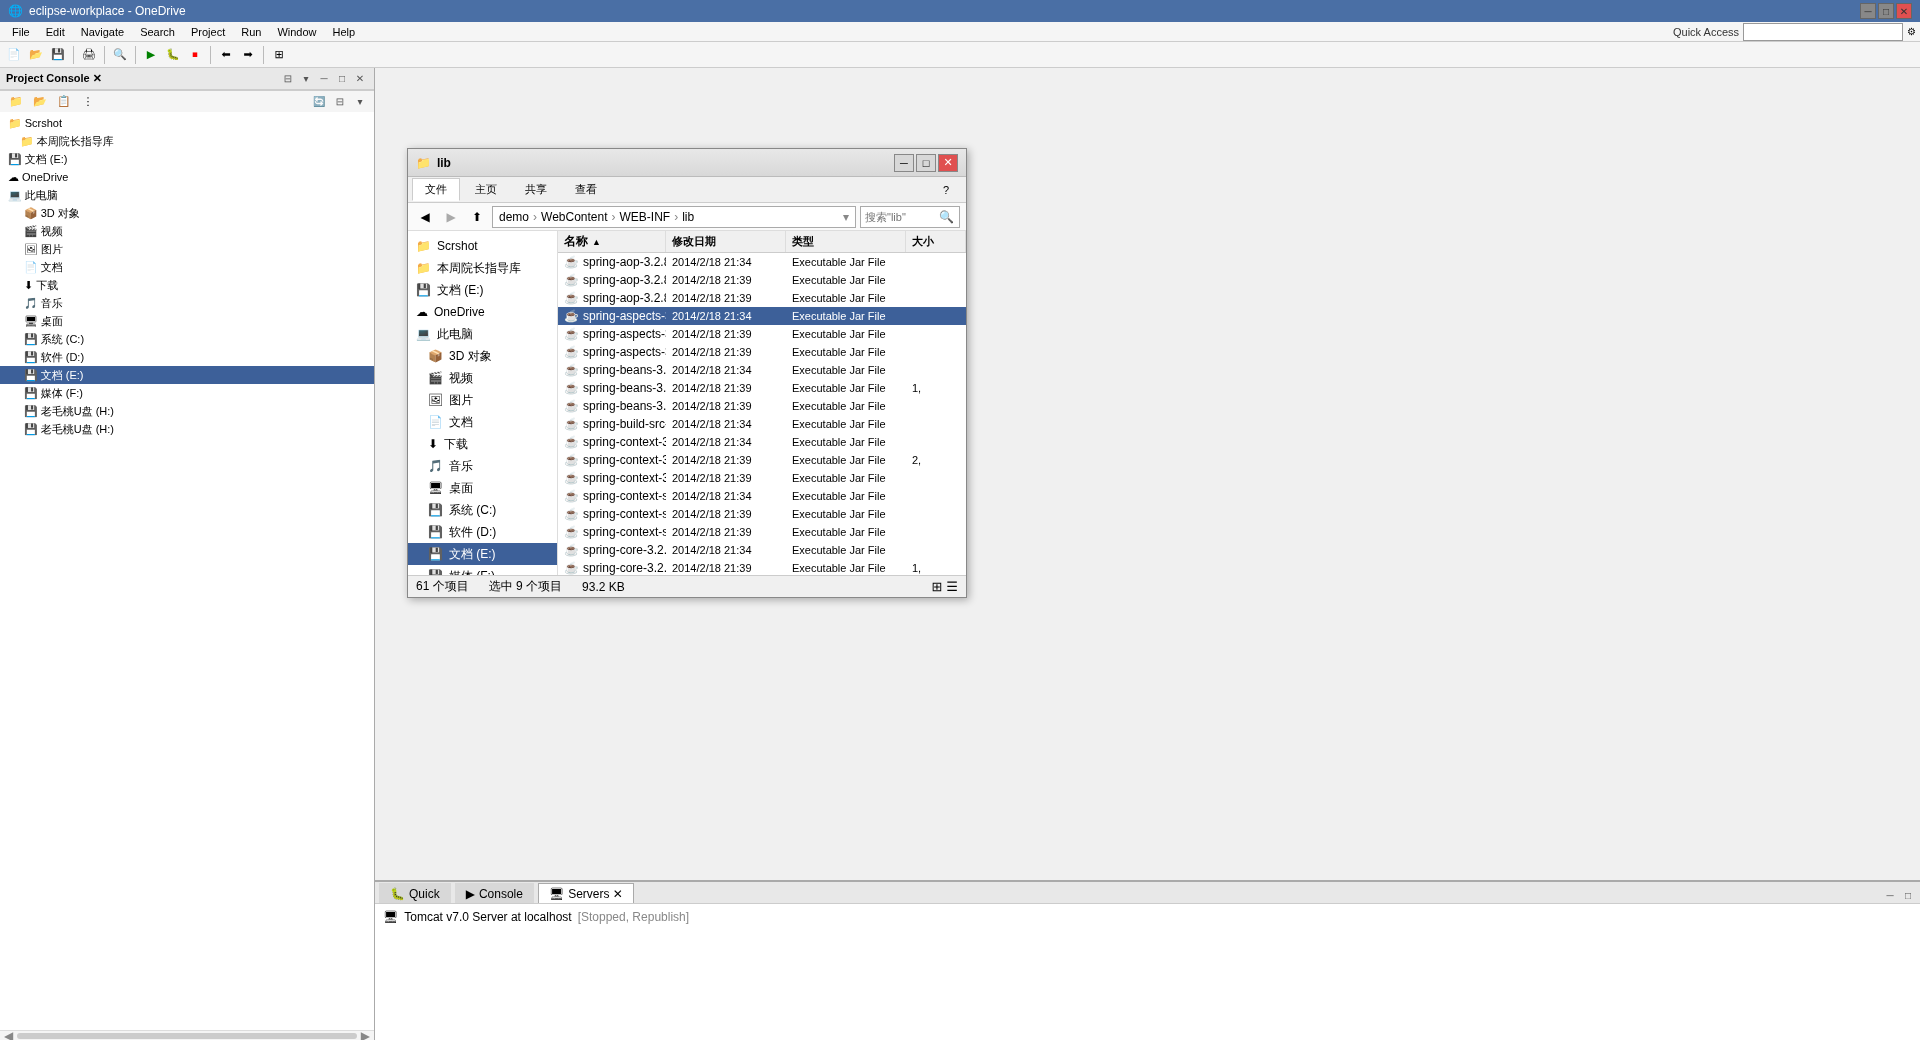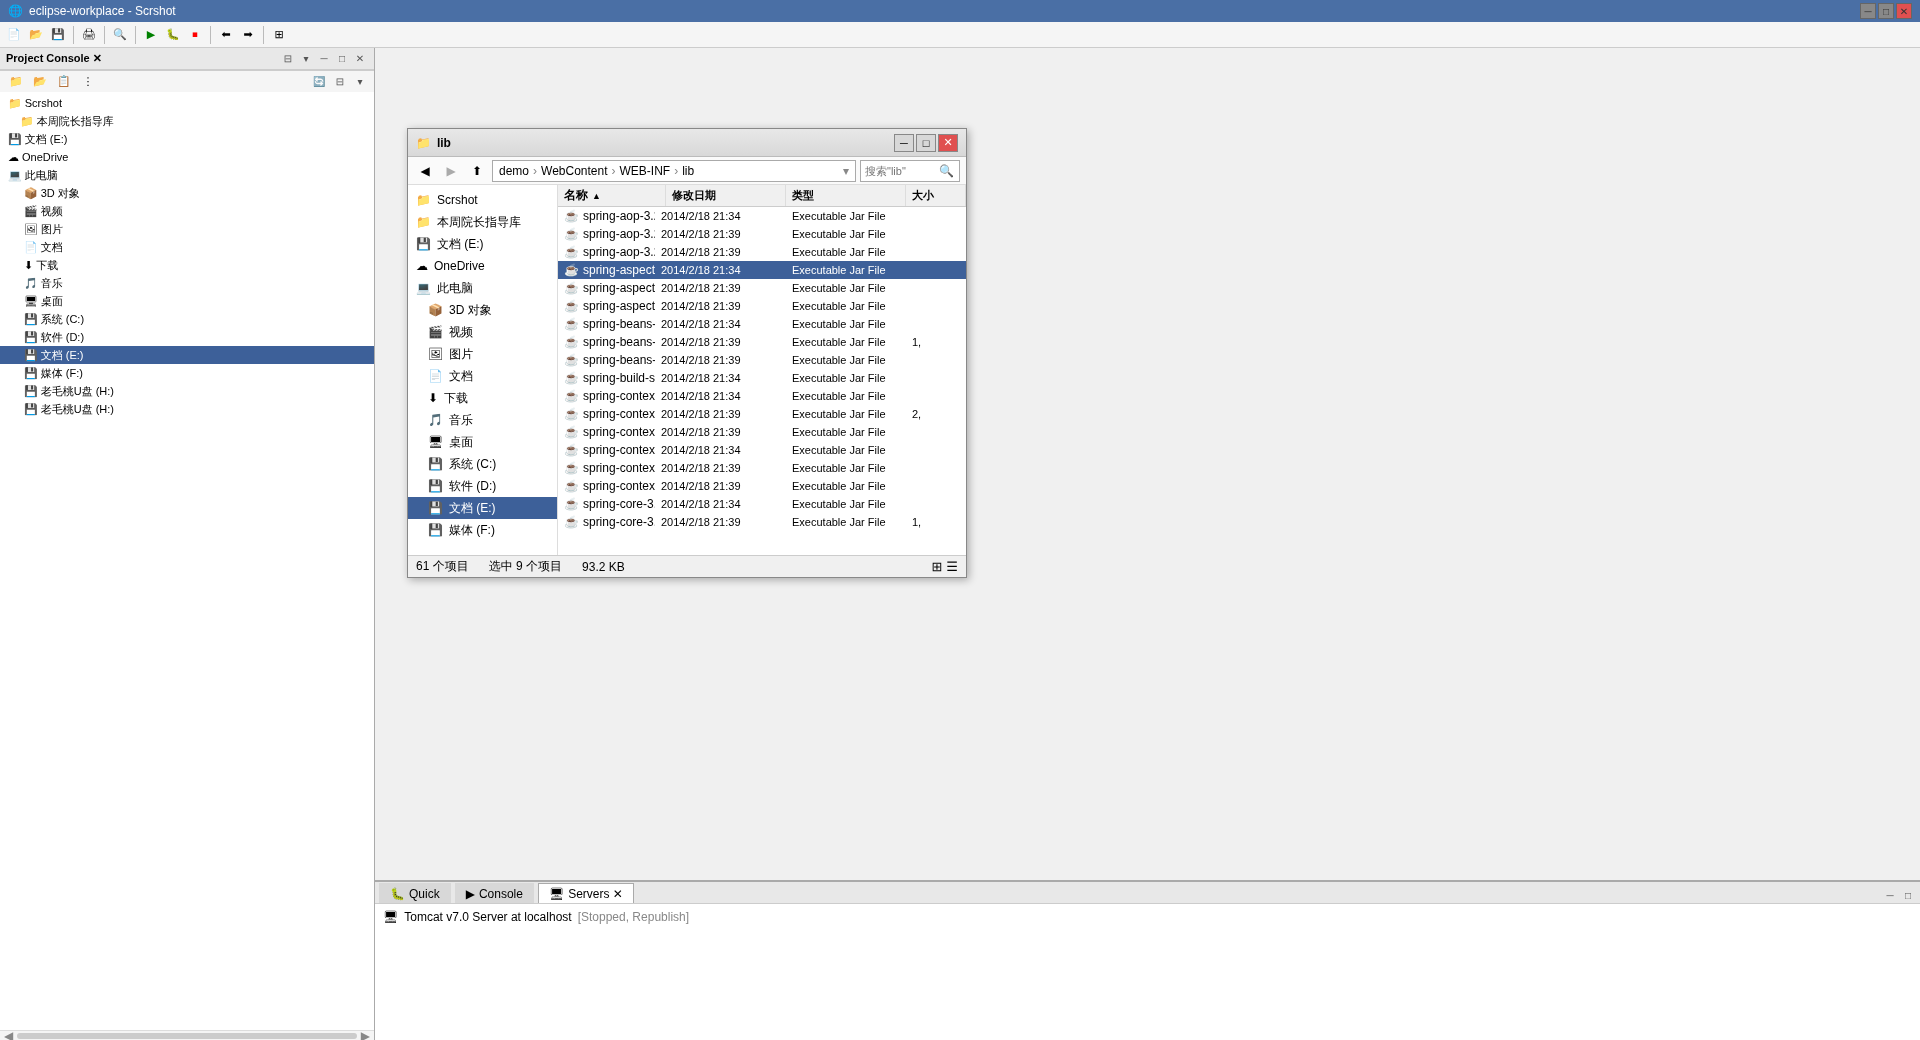--- a/index.html
+++ b/index.html
@@ -328,21 +328,21 @@
     .fe-file-row.selected { background: #3d6099; color: white; }
     .fe-file-cell {
       padding: 0 6px;
       font-size: 11px;
       overflow: hidden;
       text-overflow: ellipsis;
       white-space: nowrap;
     }
     .fe-file-cell.name { flex: 1; display: flex; align-items: center; gap: 4px; }
     .fe-file-cell.date { width: 120px; }
-    .fe-file-cell.type { width: 120px; margin-left: 11px; }
+    .fe-file-cell.type { width: 120px; }
     .fe-file-cell.size { width: 60px; }
 
     
     .fe-status {
       height: 22px;
       background: #f0f0f0;
       border-top: 1px solid #ccc;
       display: flex;
       align-items: center;
       padding: 0 8px;
@@ -356,29 +356,44 @@
     ::-webkit-scrollbar-thumb { background: #bbb; border: 1px solid #999; }
   </style>
 </head>
 <body>
 
 <div class="eclipse-container">
 
   <div class="title-bar">
     <div class="title-bar-left">
       <span>🌐</span>
-      <span>eclipse-workplace - Scrshot</span>
+      <span>eclipse-workplace - OneDrive</span>
     </div>
     <div class="title-bar-controls">
       <div class="title-btn" title="Minimize">─</div>
       <div class="title-btn" title="Maximize">□</div>
       <div class="title-btn" title="Close" style="background:#e05050;">✕</div>
     </div>
   </div>
 
+  <div class="menu-bar">
+    <span class="menu-item">File</span>
+    <span class="menu-item">Edit</span>
+    <span class="menu-item">Navigate</span>
+    <span class="menu-item">Search</span>
+    <span class="menu-item">Project</span>
+    <span class="menu-item">Run</span>
+    <span class="menu-item">Window</span>
+    <span class="menu-item">Help</span>
+    <div class="quick-access" style="margin-left:auto; display:flex; align-items:center; gap:4px;">
+      <span class="quick-access-label">Quick Access</span>
+      <input class="quick-access-input" type="text" style="">
+      <span style="font-size:10px;">⚙</span>
+    </div>
+  </div>
 
   <div class="toolbar">
     <div class="toolbar-btn">📄</div>
     <div class="toolbar-btn">📂</div>
     <div class="toolbar-btn">💾</div>
     <div class="toolbar-sep"></div>
     <div class="toolbar-btn">🖨</div>
     <div class="toolbar-sep"></div>
     <div class="toolbar-btn">🔍</div>
     <div class="toolbar-sep"></div>
@@ -528,20 +543,28 @@
               <span>📁</span>
               <span class="fe-title">lib</span>
             </div>
             <div class="fe-controls">
               <div class="fe-btn">─</div>
               <div class="fe-btn">□</div>
               <div class="fe-btn" style="background:#e05050; color:white;">✕</div>
             </div>
           </div>
 
+          <div class="fe-tabs">
+            <div class="fe-tab active">文件</div>
+            <div class="fe-tab">主页</div>
+            <div class="fe-tab">共享</div>
+            <div class="fe-tab">查看</div>
+            <div style="flex:1;"></div>
+            <div class="fe-tab">?</div>
+          </div>
 
           <div class="fe-address-bar">
             <div class="fe-nav-btn">◀</div>
             <div class="fe-nav-btn" style="color:#aaa;">▶</div>
             <div class="fe-nav-btn">⬆</div>
             <div class="fe-breadcrumb">
               <span>demo</span>
               <span class="fe-breadcrumb-sep">›</span>
               <span>WebContent</span>
               <span class="fe-breadcrumb-sep">›</span>

